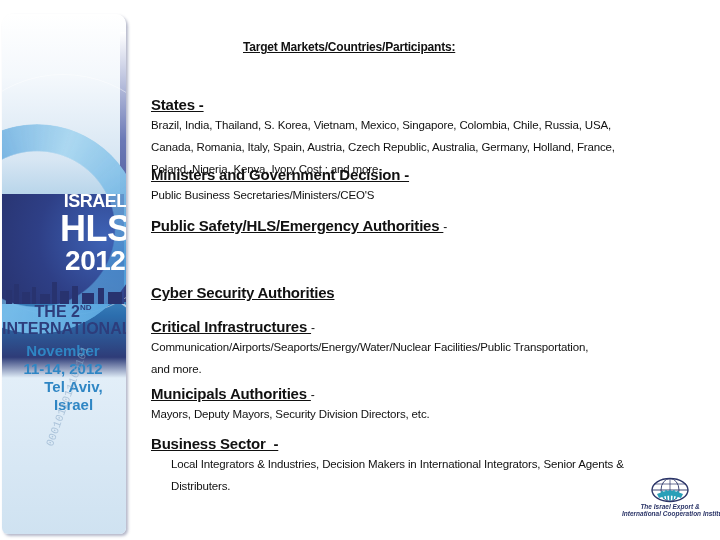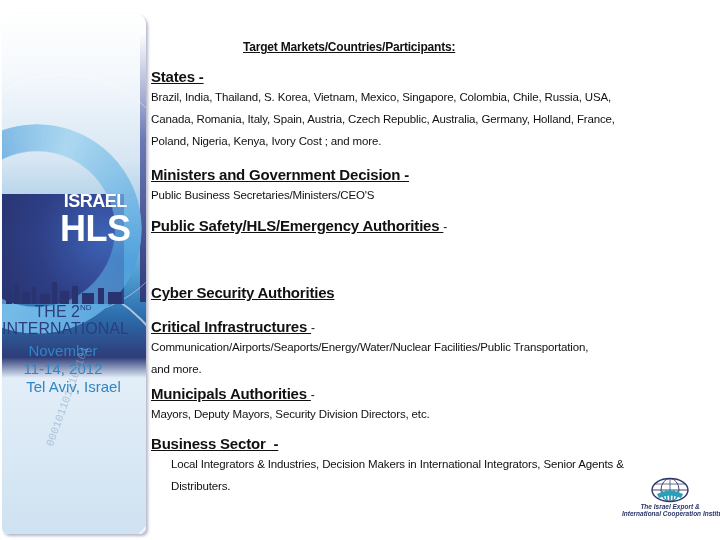--- a/index.html
+++ b/index.html
@@ -2,21 +2,21 @@
 <html><head>
 <meta charset="utf-8">
 <style>
   html, body { margin: 0; padding: 0; }
   body {
     width: 720px; height: 540px; background: #ffffff; position: relative; overflow: hidden;
     font-family: "Liberation Sans", sans-serif; color: #111;
   }
   
   .banner {
-    position: absolute; left: 2px; top: 14px; width: 144px; height: 520px;
+    position: absolute; left: 2px; top: 14px; width: 124px; height: 520px;
     border-radius: 10px 10px 6px 6px; overflow: hidden;
     background: linear-gradient(180deg, #ffffff 0%, #f4f8fc 12%, #d7e6f3 28%, #a9cde6 38%, #4f9fd0 50%, #2c6eae 58%, #2e3c78 66%, #e2eef8 70%, #cfe2f1 100%);
     box-shadow: 2px 2px 3px rgba(40,50,100,0.35);
   }
   .banner .rim {
     position: absolute; right: 0; top: 18px; width: 6px; height: 270px;
     background: linear-gradient(180deg, #ffffff, #6a78b6 40%, #2f3a7a);
   }
   .banner .arc {
     position: absolute; border-radius: 50%; border-style: solid; border-color: rgba(255,255,255,0.45);
@@ -48,21 +48,21 @@
   }
   .banner .israel-logo {
     position: absolute; left: 58px; top: 178px; color: #fff; font-family: "Liberation Sans", sans-serif;
     font-weight: bold; text-align: center; letter-spacing: -0.5px; line-height: 1;
   }
   .banner .israel-logo .l1 { font-size: 18px; display: block; }
   .banner .israel-logo .l2 { font-size: 36px; display: block; margin-top: 1px; }
   .banner .israel-logo .l3 { font-size: 28px; display: block; }
   .banner .conf {
     position: absolute; left: 0; top: 290px; width: 122px; text-align: center;
-    color: #2d3d7c; font-weight: normal; line-height: 1.05;
+    color: #2d3d7c; font-weight: bold; line-height: 1.05;
   }
   .banner .conf .t { font-size: 16px; display: block; }
   .banner .conf sup { font-size: 8px; vertical-align: top; }
   .banner .conf .d { font-size: 15px; color: #2f86c4; display: block; margin-top: 4px; line-height: 1.22; }
   .banner .binary {
     position: absolute; left: 42px; top: 430px; font-family: "Liberation Mono", monospace; font-size: 11px;
     color: rgba(140,170,200,0.6); transform: rotate(-70deg); transform-origin: left top; white-space: nowrap;
   }
 
   
@@ -91,36 +91,37 @@
 <div class="banner">
   <div class="rim"></div>
   <div class="arc" style="left:-60px;top:60px;width:240px;height:240px;border-width:1px;"></div>
   <div class="arc" style="left:-120px;top:260px;width:300px;height:300px;border-width:2px;border-color:rgba(255,255,255,0.6);"></div>
   <div class="ring"></div>
   <div class="dark-panel"></div>
   <div class="ring" style="opacity:0.75;"></div>
   <div class="israel-logo">
     <span class="l1">ISRAEL</span>
     <span class="l2">HLS</span>
+    <span class="l3">2012</span>
   </div>
   <div class="skyline"></div>
   <div class="conf">
     <span class="t"><span>THE 2</span><sup>ND</sup></span>
     <span class="t">INTERNATIONAL</span>
     <span class="d">November</span>
     <span class="d" style="margin-top:0;">11-14, 2012</span>
     <span class="d" style="margin-top:0;padding-left:21px;">Tel Aviv, Israel</span>
   </div>
   <div class="binary">0001011011100101</div>
 </div>
 
 <div class="content">
   <div class="title">Target Markets/Countries/Participants:</div>
 
-  <div class="sec" style="top:68px;">
+  <div class="sec" style="top:96px;">
     <div class="h"><span class="u">States -</span><span class="dash"></span></div>
     <div class="b" style="width:470px;">Brazil, India, Thailand, S. Korea, Vietnam, Mexico, Singapore, Colombia, Chile, Russia, USA, Canada, Romania, Italy, Spain, Austria, Czech Republic, Australia, Germany, Holland, France, Poland, Nigeria, Kenya, Ivory Cost ; and more.</div>
   </div>
 
   <div class="sec" style="top:166px;">
     <div class="h"><span class="u">Ministers and Government Decision -</span><span class="dash"></span></div>
     <div class="b">Public Business Secretaries/Ministers/CEO'S</div>
   </div>
 
   <div class="sec" style="top:217px;">

